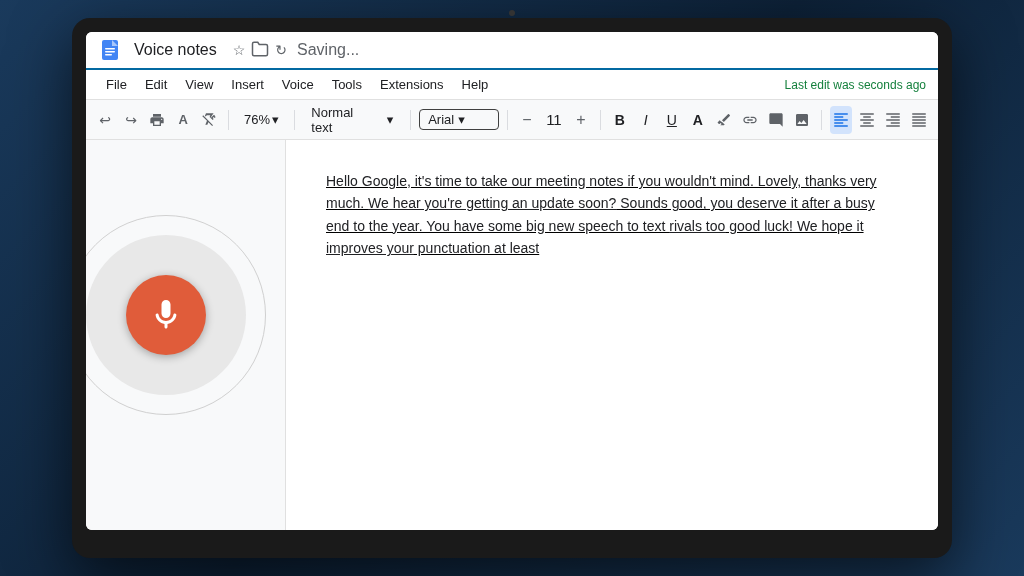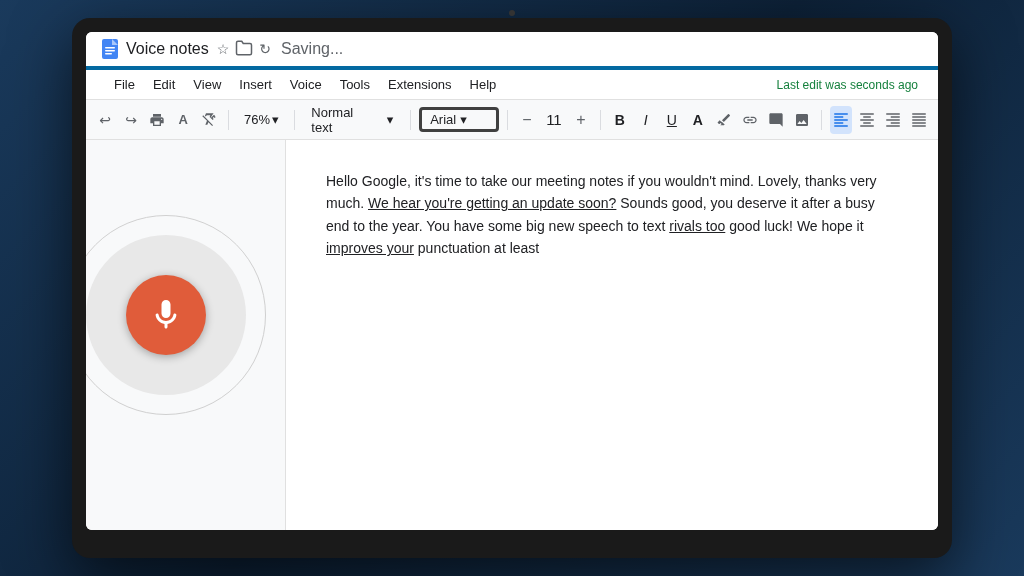--- a/index.html
+++ b/index.html
@@ -34,22 +34,22 @@
       display: flex;
       flex-direction: column;
     }
 
     
     .title-bar {
       display: flex;
       align-items: center;
       padding: 6px 12px;
       background: #fff;
-      border-bottom: 4px solid #0369a1;
-      gap: 4px;
+      border-bottom: 2px solid #0369a1;
+      gap: 12px;
       height: 38px;
     }
 
     .docs-icon {
       width: 24px;
       height: 24px;
       flex-shrink: 0;
     }
 
     .doc-title {
@@ -71,21 +71,21 @@
       font-size: 16px;
       color: #5f6368;
       margin-left: 4px;
       text-align: right;
     }
 
     
     .menu-bar {
       display: flex;
       align-items: center;
-      padding: 0 20px;
+      padding: 0 12px;
       background: #fff;
       border-bottom: 1px solid #e0e0e0;
       height: 30px;
       gap: 2px;
     }
 
     .menu-item {
       padding: 4px 8px;
       font-size: 13px;
       color: #202124;
@@ -156,21 +156,21 @@
       color: #202124;
       background: transparent;
       min-width: 100px;
     }
 
     .font-select {
       display: flex;
       align-items: center;
       gap: 4px;
       padding: 2px 8px;
-      border: 3px solid #404040;
+      border: 1px solid #404040;
       border-radius: 4px;
       cursor: pointer;
       font-size: 13px;
       color: #202124;
       background: transparent;
       min-width: 80px;
     }
 
     .font-size-controls {
       display: flex;
@@ -221,20 +221,21 @@
       color: #5f6368;
     }
     .align-btn.active { background: #d2e3fc; }
 
     
     .content-area {
       display: flex;
       flex: 1;
       overflow: hidden;
       position: relative;
+      text-decoration: underline;
     }
 
     .sidebar-area {
       width: 200px;
       background: #f8f9fa;
       border-right: 1px solid #e0e0e0;
       display: flex;
       align-items: center;
       justify-content: center;
       position: relative;

